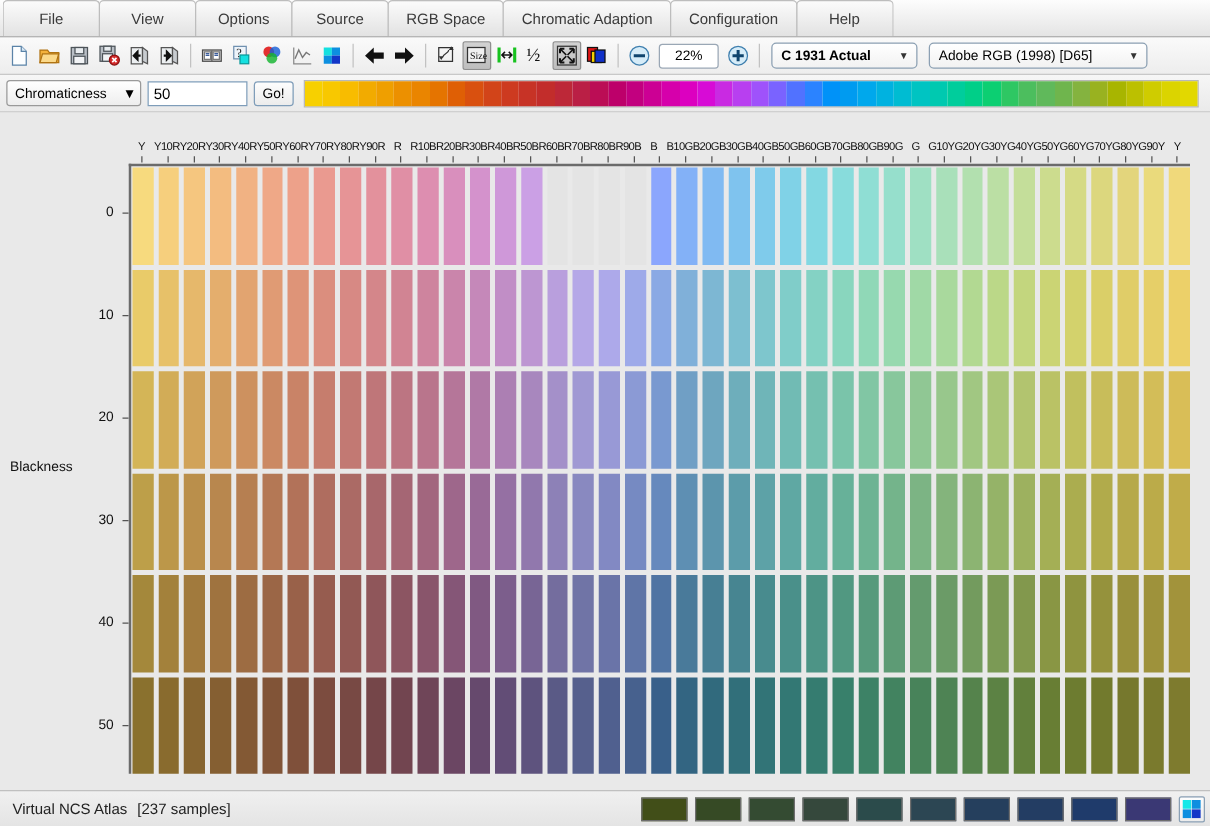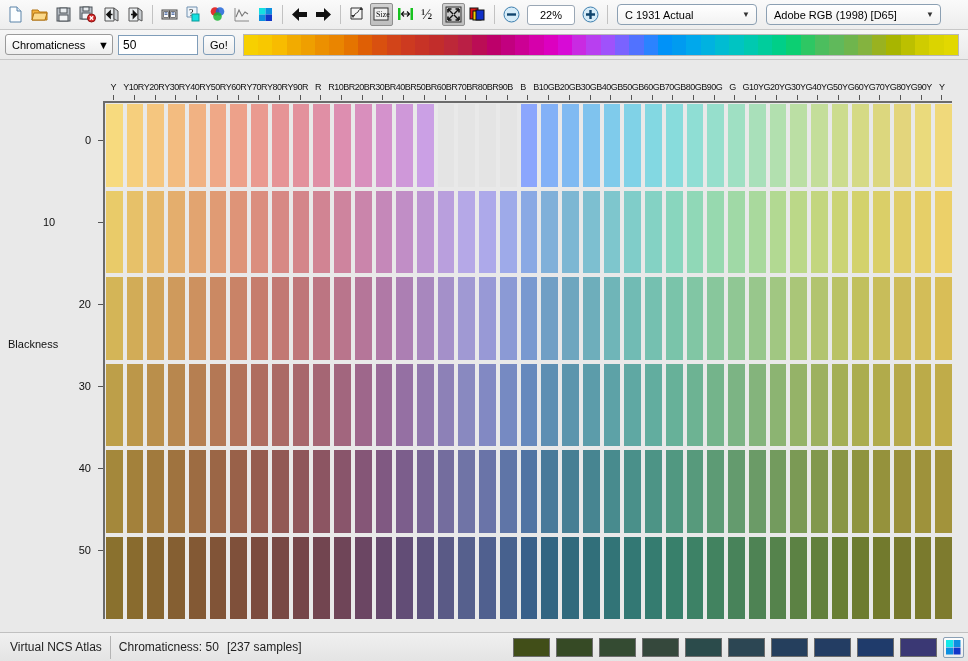--- a/index.html
+++ b/index.html
@@ -93,21 +93,21 @@
     padding: 0 2px 0 7px;
     font-size: 11px;
     cursor: default;
     position: relative;
   }
   .combo .cb-label { flex: 1; white-space: nowrap; }
   .combo .cb-arrow {
     width: 16px; text-align: center;
     font-size: 8px; color: #333;
   }
-  .combo1 { width: 140px; margin-left: 4px; }
+  .combo1 { width: 117px; margin-left: 4px; font-weight: bold; }
   .combo2 { width: 175px; margin-left: 8px; }
 
   
   .toolbar2 {
     height: 30px;
     display: flex;
     align-items: center;
     background: linear-gradient(#f6f6f6, #eaeaea);
     border-bottom: 1px solid #c8c8c8;
     padding: 0 5px;
@@ -291,20 +291,30 @@
   }
 
   
   svg { display: block; }
 </style>
 </head>
 <body>
 
 <div id="app">
 
+  <div class="menubar">
+    <div class="menu-item">File</div>
+    <div class="menu-item">View</div>
+    <div class="menu-item">Options</div>
+    <div class="menu-item">Source</div>
+    <div class="menu-item">RGB Space</div>
+    <div class="menu-item">Chromatic Adaption</div>
+    <div class="menu-item">Configuration</div>
+    <div class="menu-item">Help</div>
+  </div>
 
   <div class="toolbar">
 
     <div class="tb-btn">
       <svg width="17" height="17" viewBox="0 0 17 17">
           <path d="M3 1h7l4 4v11H3z" fill="#fcfeff" stroke="#5a83a8" stroke-width="1"></path>
           <path d="M10 1v4h4" fill="#d9e8f4" stroke="#5a83a8" stroke-width="1"></path>
         </svg>
     </div>
     <div class="tb-btn">
@@ -613,21 +623,21 @@
         <div class="xt"></div>
         <div class="xt"></div>
         <div class="xt"></div>
         <div class="xt"></div>
       </div>
 
     <div class="y-axis-zone" id="y-axis-zone">
       <div class="y-axis-title" id="y-axis-title" style="top: 278px;">Blackness</div>
     <div class="y-label" style="top: 80px; right: 12px;">0</div>
         <div class="y-tick" style="top: 80px; left: 98px;"></div>
-        <div class="y-label" style="top: 162px; right: 12px; text-align: center;">10</div>
+        <div class="y-label" style="top: 162px; right: 12px;">10</div>
         <div class="y-tick" style="top: 162px; left: 98px;"></div>
         <div class="y-label" style="top: 244px; right: 12px;">20</div>
         <div class="y-tick" style="top: 244px; left: 98px;"></div>
         <div class="y-label" style="top: 326px; right: 12px;">30</div>
         <div class="y-tick" style="top: 326px; left: 98px;"></div>
         <div class="y-label" style="top: 408px; right: 12px;">40</div>
         <div class="y-tick" style="top: 408px; left: 98px;"></div>
         <div class="y-label" style="top: 490px; right: 12px;">50</div>
         <div class="y-tick" style="top: 490px; left: 98px;"></div>
       </div>
@@ -891,21 +901,20 @@
             <div class="grid-cell" style="background: rgb(118, 120, 45);"></div>
             <div class="grid-cell" style="background: rgb(122, 122, 45);"></div>
             <div class="grid-cell" style="background: rgb(126, 123, 46);"></div>
           </div>
         </div>
     </div>
   </div>
 
   <div class="statusbar">
     <div class="sb-panel">Virtual NCS Atlas</div>
-    <div class="sb-panel">Chromaticness: 50</div>
     <div class="sb-panel" style="border-left:none;padding-left:0">[237 samples]</div>
     <div class="sb-spacer"></div>
     <div class="sb-swatches" id="sb-swatches">
         <div class="sb-swatch" style="background: rgb(65, 78, 24);"></div>
         <div class="sb-swatch" style="background: rgb(54, 74, 37);"></div>
         <div class="sb-swatch" style="background: rgb(52, 75, 50);"></div>
         <div class="sb-swatch" style="background: rgb(53, 72, 60);"></div>
         <div class="sb-swatch" style="background: rgb(43, 75, 75);"></div>
         <div class="sb-swatch" style="background: rgb(44, 70, 83);"></div>
         <div class="sb-swatch" style="background: rgb(37, 63, 93);"></div>

